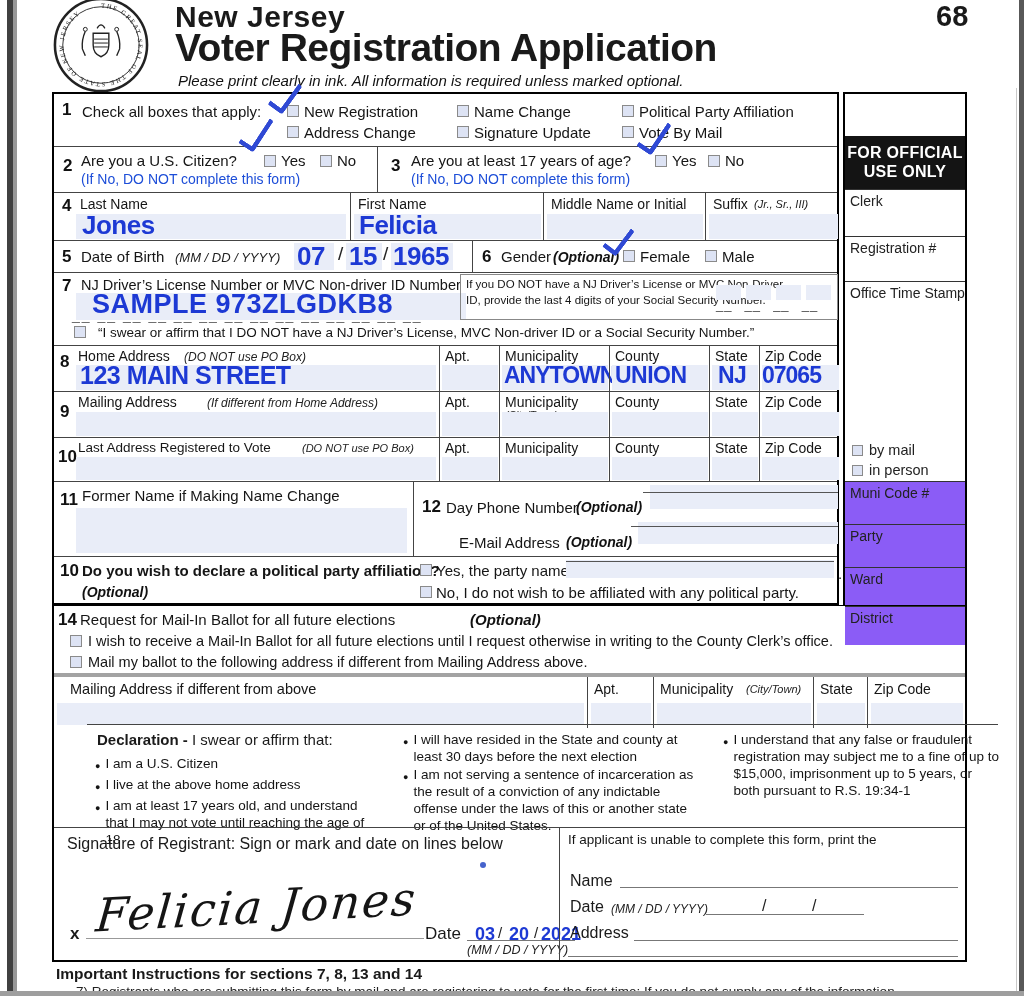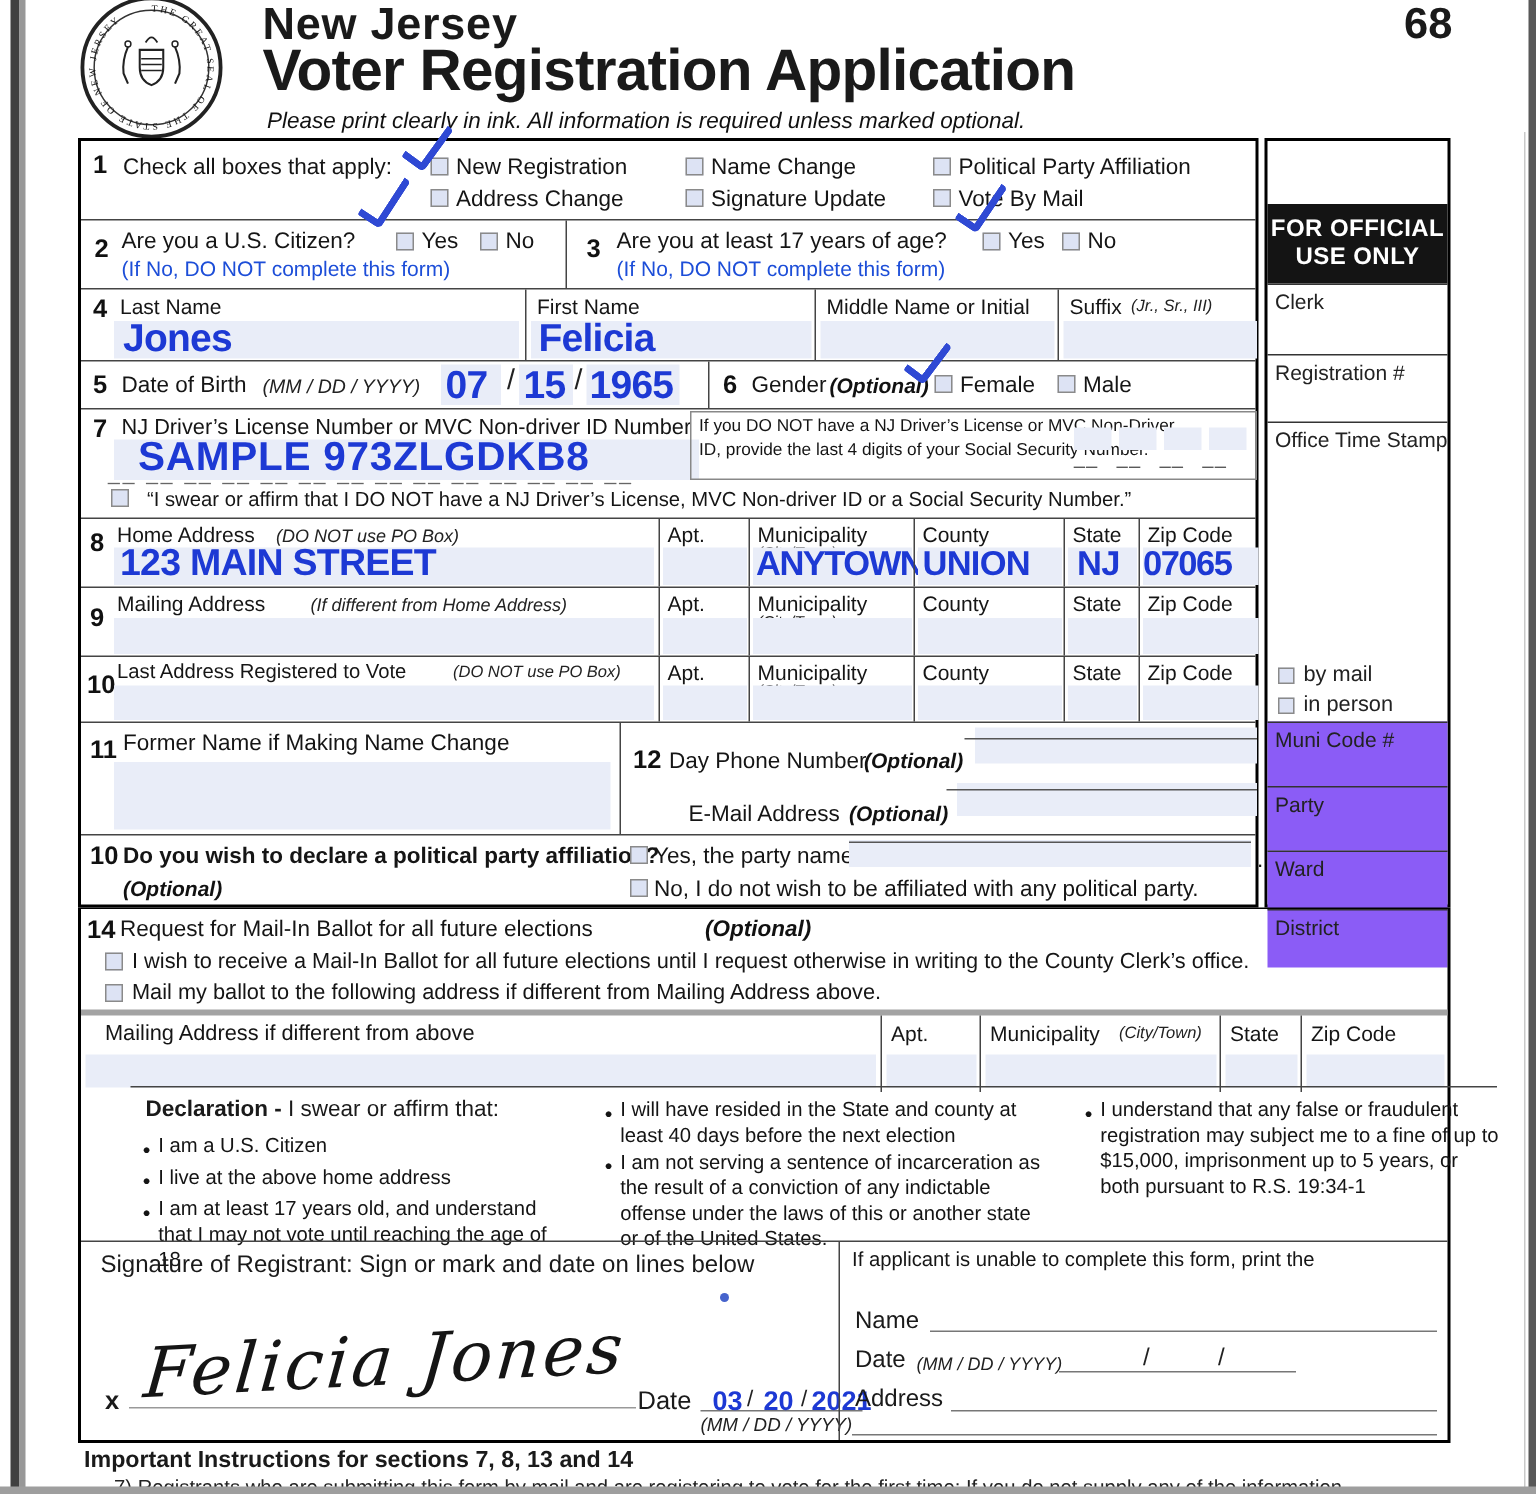--- a/index.html
+++ b/index.html
@@ -387,21 +387,21 @@
             <span>I live at the above home address</span>
           </div>
         <div class="decl-item">
             <span class="bullet">●</span>
             <span>I am at least 17 years old, and understand that I may not vote until reaching the age of 18</span>
           </div>
       </div>
       <div class="decl-col" style="left:316px;top:6px;width:296px;">
         <div class="decl-item">
             <span class="bullet">●</span>
-            <span>I will have resided in the State and county at least 40 days before the next election</span>
+            <span>I will have resided in the State and county at least 30 days before the next election</span>
           </div>
         <div class="decl-item">
             <span class="bullet">●</span>
             <span>I am not serving a sentence of incarceration as the result of a conviction of any indictable offense under the laws of this or another state or of the United States.</span>
           </div>
       </div>
       <div class="decl-col" style="left:636px;top:6px;width:278px;">
         <div class="decl-item">
             <span class="bullet">●</span>
             <span>I understand that any false or fraudulent registration may subject me to a fine of up to $15,000, imprisonment up to 5 years, or both pursuant to R.S. 19:34-1</span>

